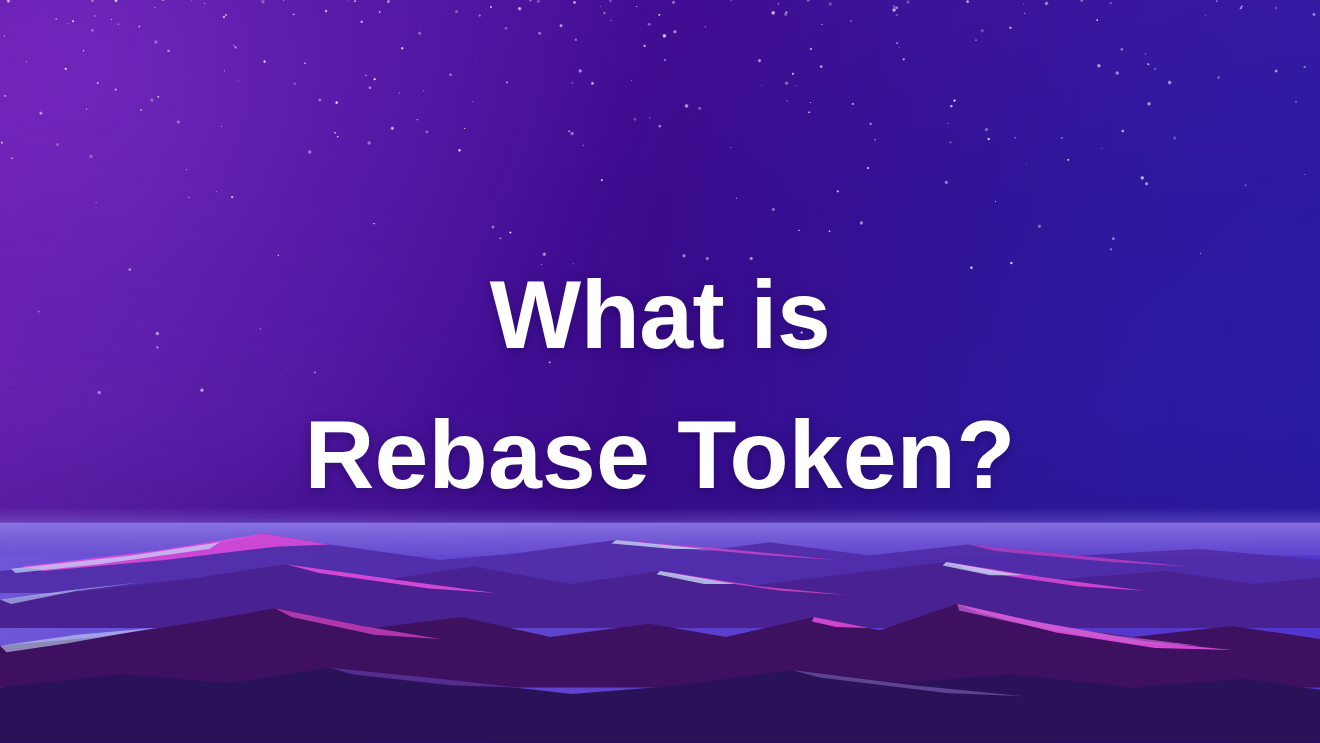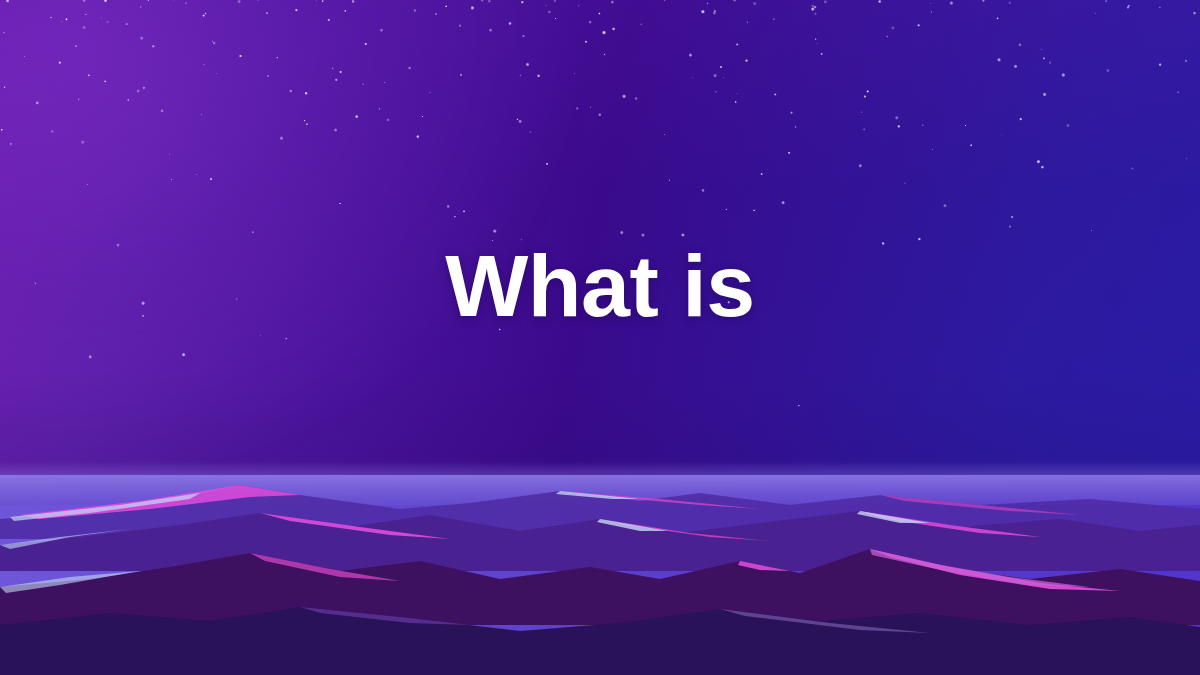--- a/index.html
+++ b/index.html
@@ -347,20 +347,21 @@
           <circle cx="322.7" cy="1.1" r="1.21" fill="url(#starG)" opacity="0.89"></circle>
           <circle cx="51.0" cy="17.3" r="0.99" fill="url(#starG)" opacity="0.85"></circle>
           <circle cx="1091.3" cy="230.3" r="0.80" fill="url(#starG)" opacity="0.67"></circle>
           <circle cx="530.4" cy="132.2" r="1.31" fill="url(#starG)" opacity="0.32"></circle>
         </g>
     </svg>
   </div>
 
   <div class="title-block">
     <span class="title-line l1">What is</span>
+    <span class="title-line l2">Rebase Token?</span>
   </div>
 
   <div class="haze"></div>
 
   <div class="landscape">
     <svg viewBox="0 0 1200 200" xmlns="http://www.w3.org/2000/svg" aria-hidden="true">
       <defs>
         <linearGradient id="hazeBand" x1="0" y1="0" x2="0" y2="1">
           <stop offset="0%" stop-color="#8f7ae4" stop-opacity="0.85"></stop>
           <stop offset="100%" stop-color="#6a50cf" stop-opacity="0.55"></stop>

